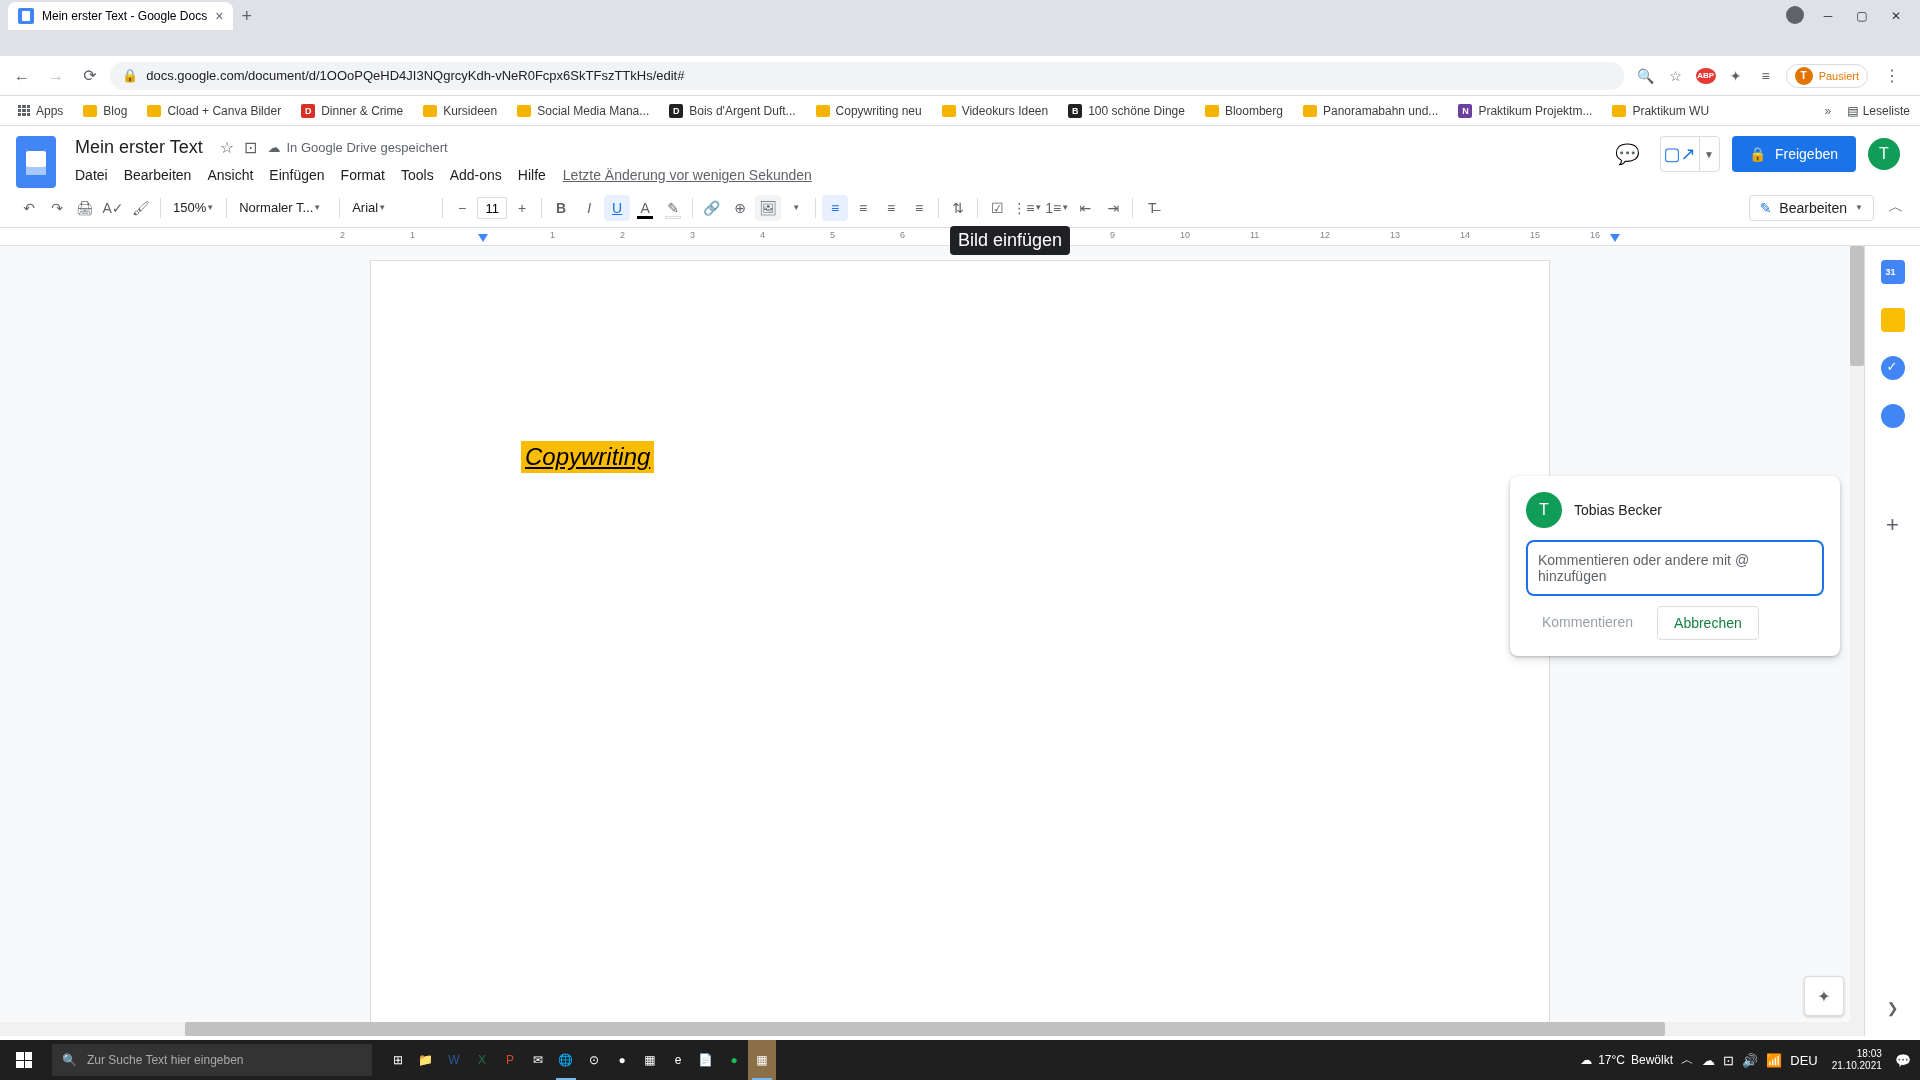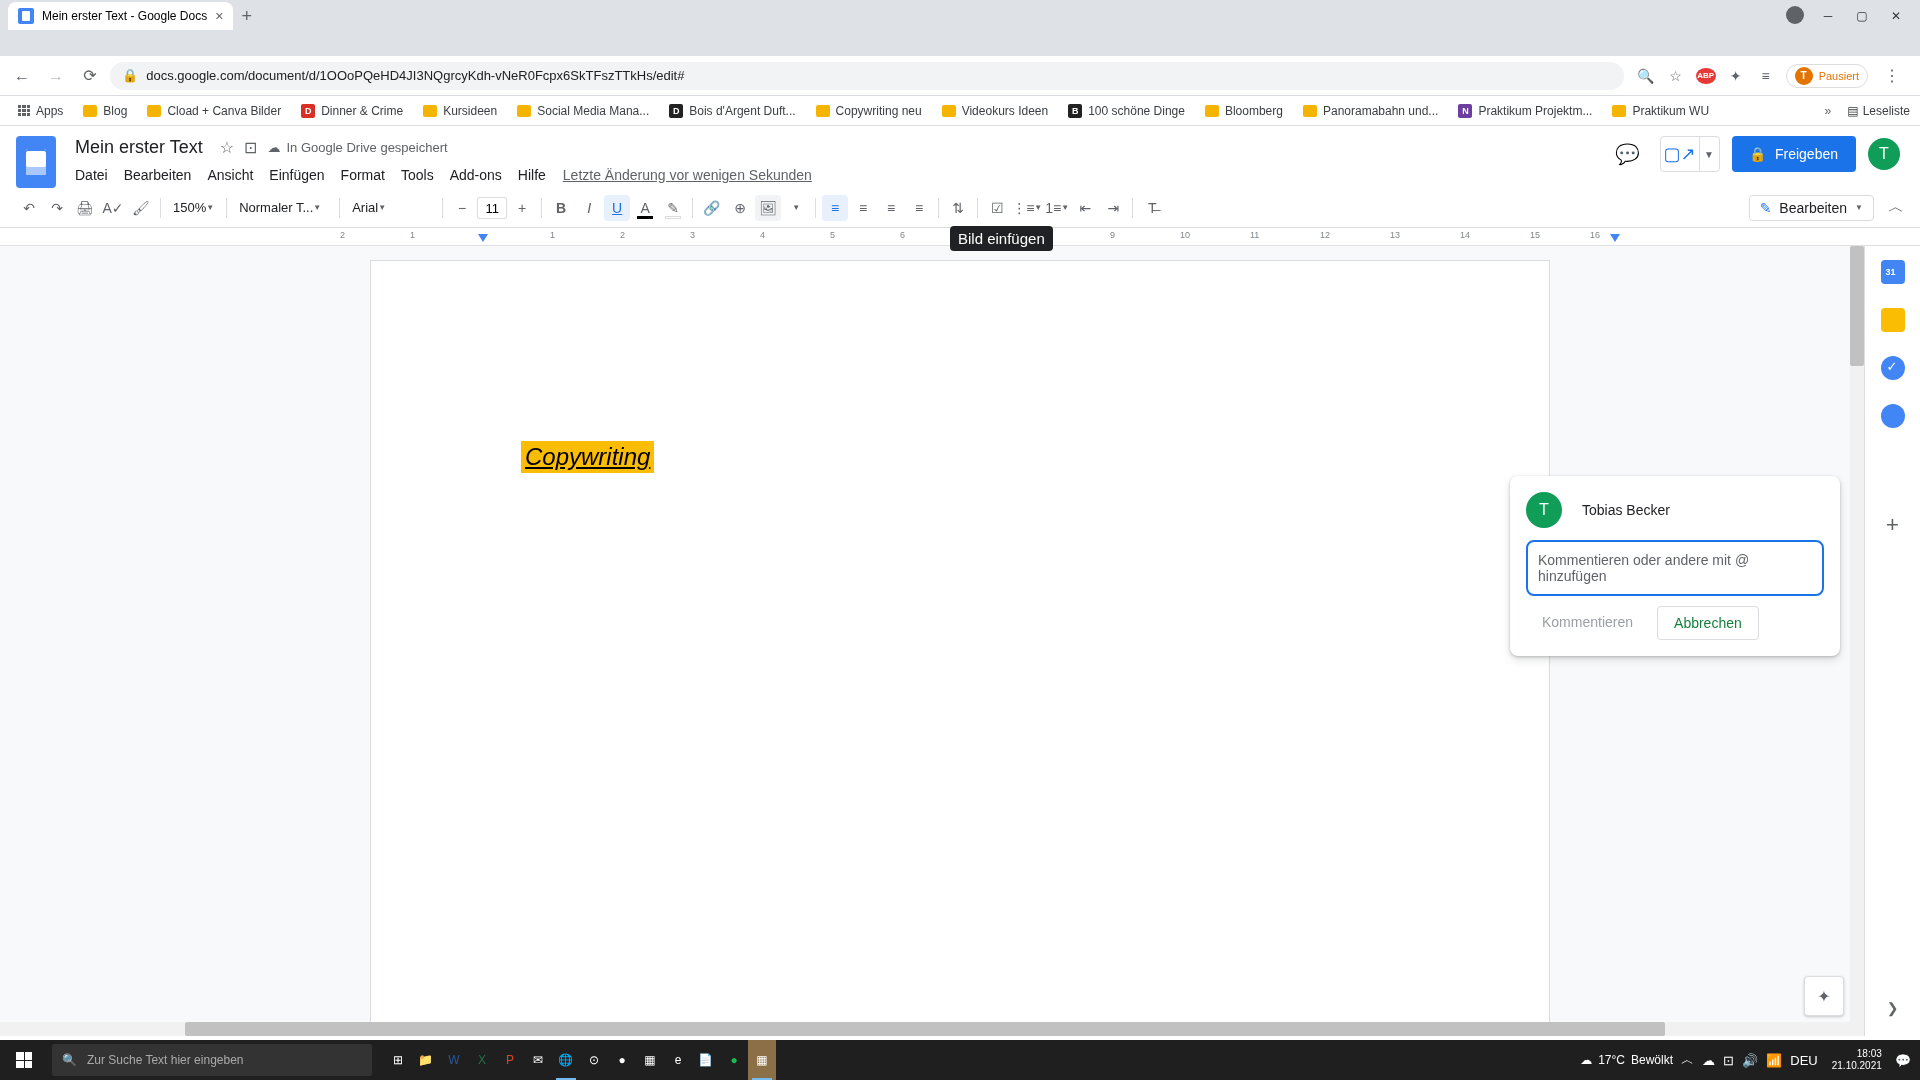--- a/index.html
+++ b/index.html
@@ -67,21 +67,21 @@
 .tb-select .arrow { font-size: 8px; color: #5f6368; }
 .font-size-box { width: 30px; text-align: center; border: 1px solid #dadce0; border-radius: 2px; font-size: 13px; height: 22px; line-height: 22px; }
 .color-underline { position: absolute; bottom: 2px; left: 5px; right: 5px; height: 3px; }
 .text-color-bar { background: #000; }
 .highlight-bar { background: transparent; border: 1px solid #dadce0; }
 .edit-mode { margin-left: auto; display: flex; align-items: center; gap: 8px; border: 1px solid #dadce0; border-radius: 4px; padding: 4px 10px; cursor: pointer; font-size: 14px; color: #202124; }
 .edit-pencil { color: #1a73e8; }
 .collapse-btn { margin-left: 12px; color: #5f6368; cursor: pointer; }
 
 
-.tooltip { position: absolute; background: #202124; color: #fff; font-size: 15px; padding: 4px 8px; border-radius: 4px; top: 226px; left: 950px; z-index: 100; }
+.tooltip { position: absolute; background: #202124; color: #fff; font-size: 18px; padding: 4px 8px; border-radius: 4px; top: 226px; left: 950px; z-index: 100; }
 
 
 .ruler { background: #fff; height: 18px; position: relative; border-bottom: 1px solid #e0e0e0; display: flex; justify-content: center; }
 .ruler-inner { width: 1180px; position: relative; height: 100%; }
 .ruler-tick { position: absolute; font-size: 9px; color: #80868b; top: 2px; }
 .indent-marker { position: absolute; width: 10px; height: 8px; top: 6px; }
 .indent-down { border-left: 5px solid transparent; border-right: 5px solid transparent; border-top: 8px solid #4285f4; }
 .indent-marker-right { position: absolute; width: 10px; height: 8px; top: 6px; border-left: 5px solid transparent; border-right: 5px solid transparent; border-top: 8px solid #4285f4; }
 
 
@@ -100,21 +100,21 @@
 .side-plus { color: #5f6368; font-size: 22px; cursor: pointer; margin-top: 60px; }
 .side-expand { position: absolute; bottom: 20px; color: #5f6368; cursor: pointer; font-size: 14px; }
 
 
 .explore-btn { position: absolute; bottom: 20px; right: 76px; width: 40px; height: 40px; background: #fff; border: 1px solid #dadce0; border-radius: 4px; box-shadow: 0 1px 3px rgba(0,0,0,0.2); display: flex; align-items: center; justify-content: center; color: #5f6368; cursor: pointer; }
 
 
 .comment-box { position: absolute; right: 80px; top: 230px; width: 330px; background: #fff; border-radius: 8px; box-shadow: 0 1px 3px rgba(60,64,67,0.3), 0 4px 8px rgba(60,64,67,0.15); padding: 16px; }
 .comment-header { display: flex; align-items: center; gap: 12px; margin-bottom: 12px; }
 .comment-avatar { width: 36px; height: 36px; border-radius: 50%; background: #0f9d58; color: #fff; display: flex; align-items: center; justify-content: center; font-weight: 500; font-size: 16px; }
-.comment-name { font-size: 14px; font-weight: 500; color: #202124; margin-left: 8px; }
+.comment-name { font-size: 14px; font-weight: 500; color: #202124; }
 .comment-input { border: 2px solid #1a73e8; border-radius: 8px; padding: 10px; font-size: 14px; color: #5f6368; min-height: 52px; margin-bottom: 10px; }
 .comment-actions { display: flex; gap: 8px; }
 .comment-btn { padding: 8px 16px; border-radius: 4px; font-size: 14px; font-weight: 500; cursor: pointer; }
 .comment-btn.submit { color: #9aa0a6; }
 .comment-btn.cancel { color: #15803d; border: 1px solid #dadce0; }
 
 
 .scrollbar-v { position: absolute; right: 56px; top: 0; bottom: 0; width: 14px; background: #f1f1f1; }
 .scroll-thumb { background: #c1c1c1; width: 100%; height: 120px; position: absolute; top: 0; border-radius: 2px; }
 .scrollbar-h { position: absolute; bottom: 0; left: 0; right: 70px; height: 14px; background: #f1f1f1; }

